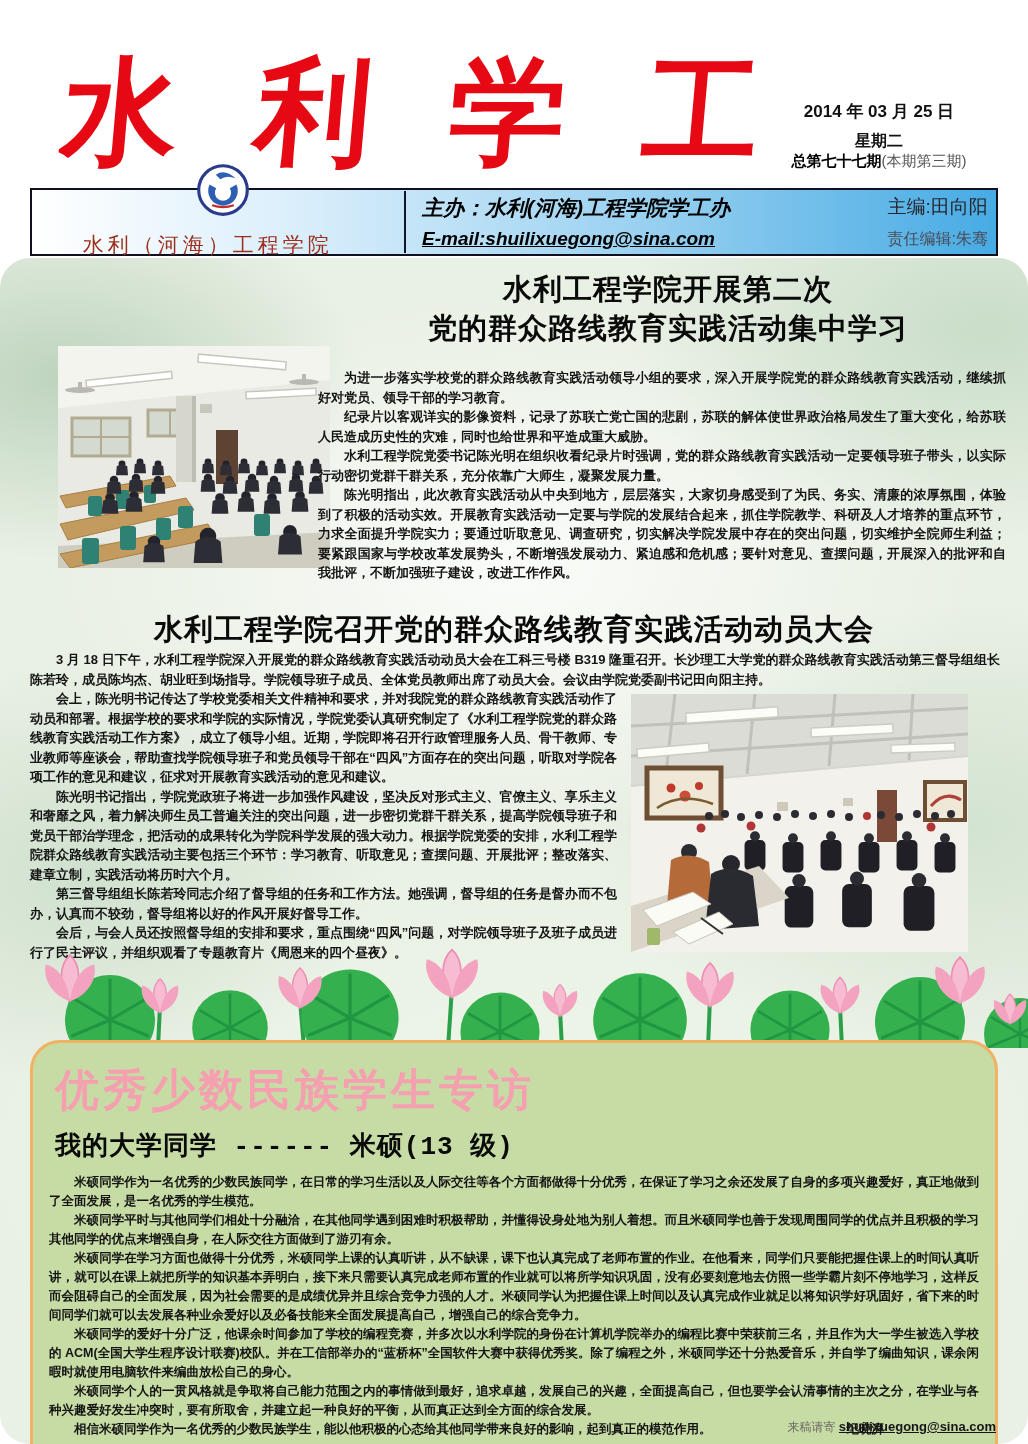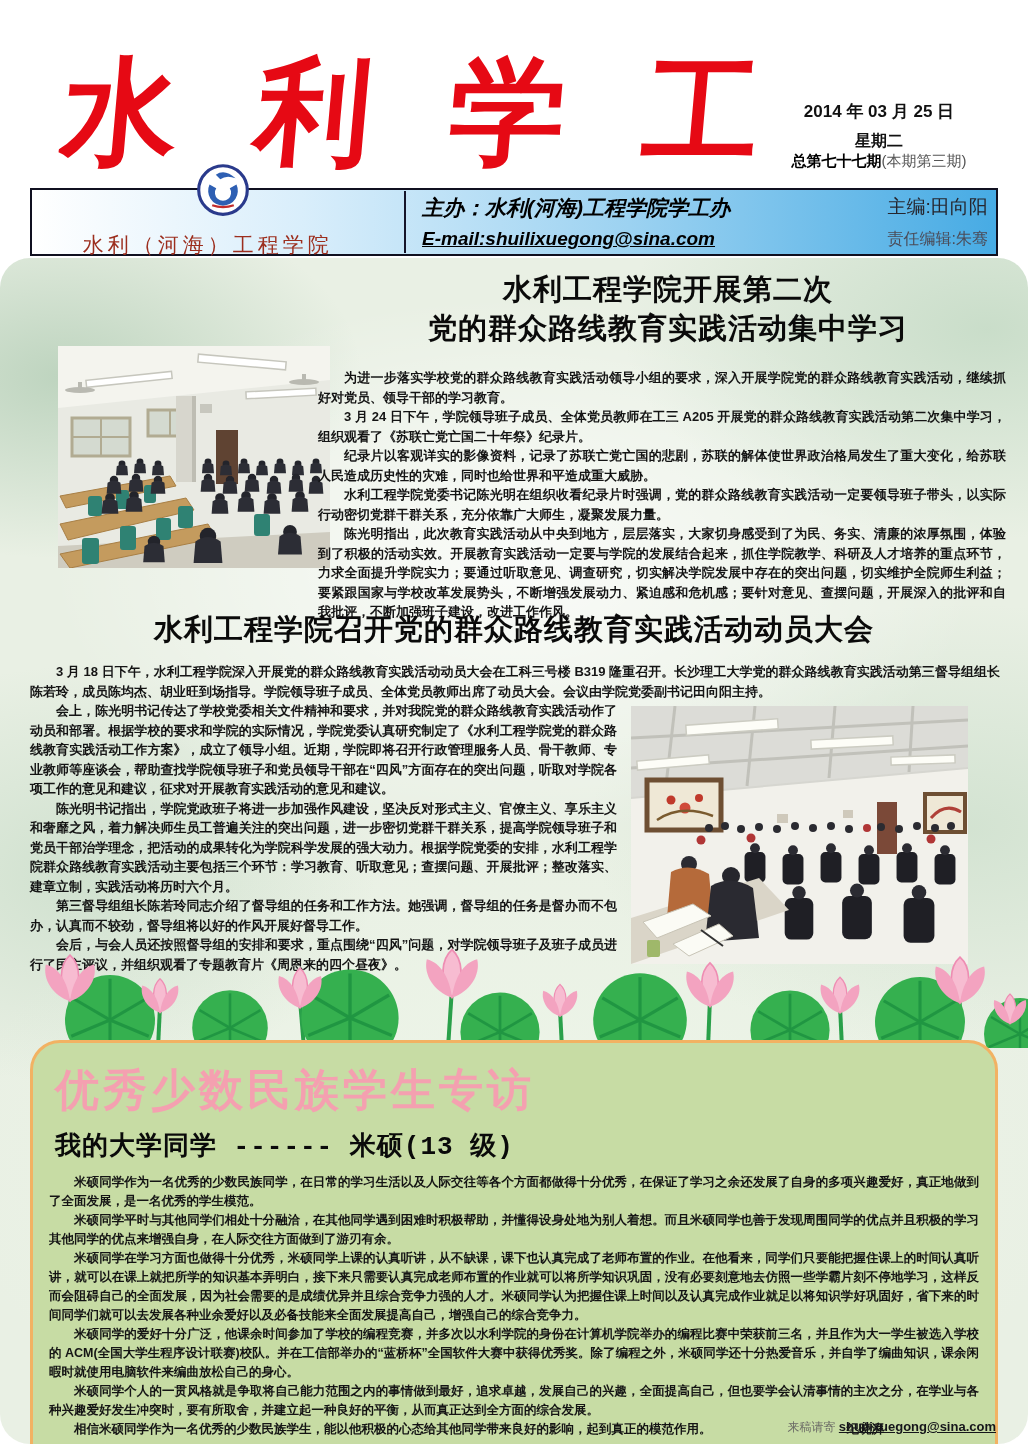--- a/index.html
+++ b/index.html
@@ -39,21 +39,21 @@
       radial-gradient(520px 300px at 96% 6%, rgba(140,185,150,.34), rgba(140,185,150,0) 70%),
       radial-gradient(620px 360px at 50% 26%, rgba(255,255,255,.78), rgba(255,255,255,0) 75%),
       radial-gradient(420px 300px at 8% 52%, rgba(135,180,145,.26), rgba(135,180,145,0) 70%),
       radial-gradient(540px 320px at 94% 48%, rgba(140,185,150,.24), rgba(140,185,150,0) 70%),
       radial-gradient(720px 420px at 50% 76%, rgba(238,246,233,.92), rgba(238,246,233,0) 80%); border-radius: 30px;}
 
   .headline{font-weight:900;color:#0a0a0a;letter-spacing:1px;}
   .a1-title{position:absolute;left:330px;top:12px;width:676px;text-align:center;font-size:29px;line-height:1.35;}
   .a1-body{position:absolute;left:318px;top:86px;width:688px;margin-top:24px;}
   .a2-title{position:absolute;left:0;top:352px;width:100%;text-align:center;font-size:29px;}
-  .a2-body{position:absolute;left:30px;top:404px;width:970px;}
+  .a2-body{position:absolute;left:30px;top:392px;width:970px;}
 
   .body-text{font-size:13px;font-weight:bold;line-height:19.5px;color:#141414;
     text-align:justify;text-indent:2em;margin:0;}
 
   .photo1{position:absolute;left:58px;top:88px;width:272px;height:222px;display:block;}
   .ph2-push{float:right;width:0;height:44px;}
   .photo2{float:right;clear:right;width:337px;height:258px;margin:0 32px 8px 14px;display:block;}
   .photo1 svg,.photo2 svg{width:100%;height:100%;display:block;}
 
   .lotus-band{position:absolute;left:0;top:690px;width:1028px;height:100px;z-index:1;}
@@ -191,21 +191,20 @@
         </g>
       </svg>
     </span>
 
     <div class="a1-title headline">
       <div>水利工程学院开展第二次</div>
       <div>党的群众路线教育实践活动集中学习</div>
     </div>
     <div class="a1-body">
       <p class="body-text">为进一步落实学校党的群众路线教育实践活动领导小组的要求，深入开展学院党的群众路线教育实践活动，继续抓好对党员、领导干部的学习教育。</p>
-      <p class="body-text">3 月 24 日下午，学院领导班子成员、全体党员教师在工三 A205 开展党的群众路线教育实践活动第二次集中学习，组织观看了《苏联亡党亡国二十年祭》纪录片。</p>
       <p class="body-text">纪录片以客观详实的影像资料，记录了苏联亡党亡国的悲剧，苏联的解体使世界政治格局发生了重大变化，给苏联人民造成历史性的灾难，同时也给世界和平造成重大威胁。</p>
       <p class="body-text">水利工程学院党委书记陈光明在组织收看纪录片时强调，党的群众路线教育实践活动一定要领导班子带头，以实际行动密切党群干群关系，充分依靠广大师生，凝聚发展力量。</p>
       <p class="body-text">陈光明指出，此次教育实践活动从中央到地方，层层落实，大家切身感受到了为民、务实、清廉的浓厚氛围，体验到了积极的活动实效。开展教育实践活动一定要与学院的发展结合起来，抓住学院教学、科研及人才培养的重点环节，力求全面提升学院实力；要通过听取意见、调查研究，切实解决学院发展中存在的突出问题，切实维护全院师生利益；要紧跟国家与学校改革发展势头，不断增强发展动力、紧迫感和危机感；要针对意见、查摆问题，开展深入的批评和自我批评，不断加强班子建设，改进工作作风。</p>
     </div>
 
     <div class="a2-title headline">水利工程学院召开党的群众路线教育实践活动动员大会</div>
     <div class="a2-body">
       <div class="ph2-push"></div>
       <span class="photo2">
         <svg viewBox="0 0 337 258" preserveAspectRatio="none">

